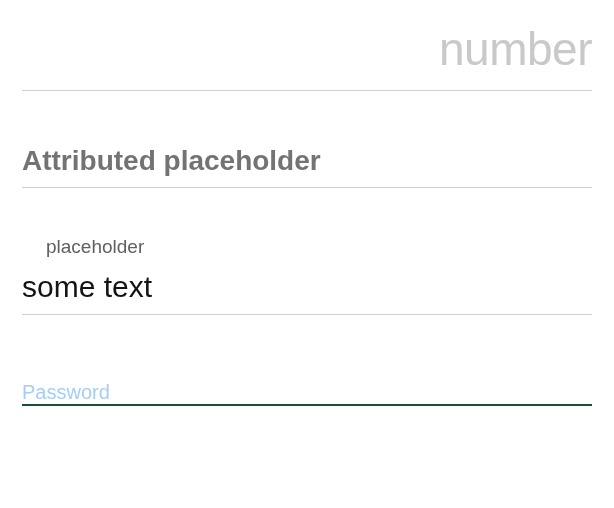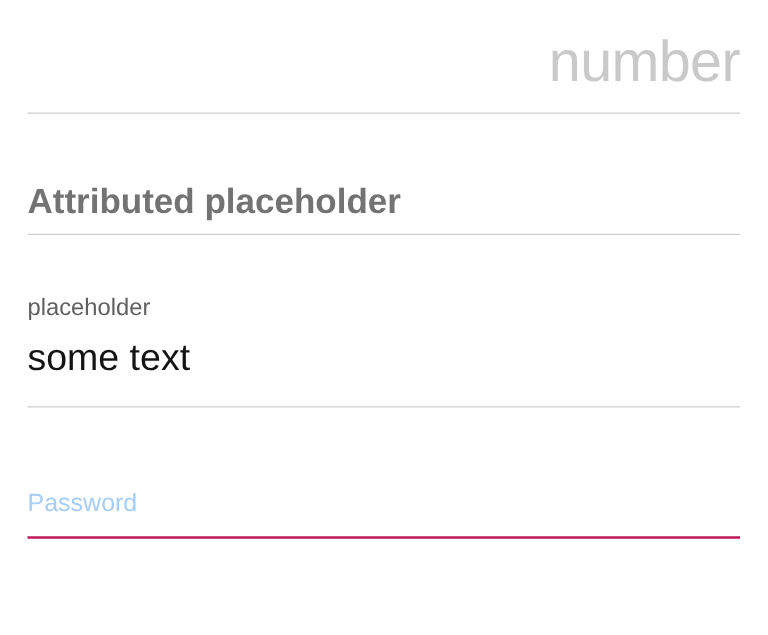--- a/index.html
+++ b/index.html
@@ -57,43 +57,44 @@
     }
     .labeled-wrap {
       margin-top: 36px;
     }
     .field-label {
       display: block;
       font-size: 19px;
       color: #606060;
       font-weight: 400;
       margin-bottom: 6px;
+      margin-left: 24px;
     }
     .labeled-input {
       width: 100%;
       border: none;
       border-bottom: 1px solid #cfcfcf;
       font-size: 30px;
       font-weight: 400;
       color: #141414;
-      padding: 6px 0 21px 0;
+      padding: 6px 0 10px 0;
       outline: none;
       background: transparent;
     }
     .password-wrap {
       margin-top: 60px;
     }
     .password-input {
       width: 100%;
       border: none;
-      border-bottom: 2px solid #be185d;
+      border-bottom: 2px solid #14532d;
       font-size: 20px;
       font-weight: 400;
       color: #141414;
-      padding: 6px 0 14px 0;
+      padding: 6px 0 0 0;
       outline: none;
       background: transparent;
     }
     .password-input::placeholder {
       color: #a6cdf6;
       font-weight: 400;
     }
   </style>
 </head>
 <body>

